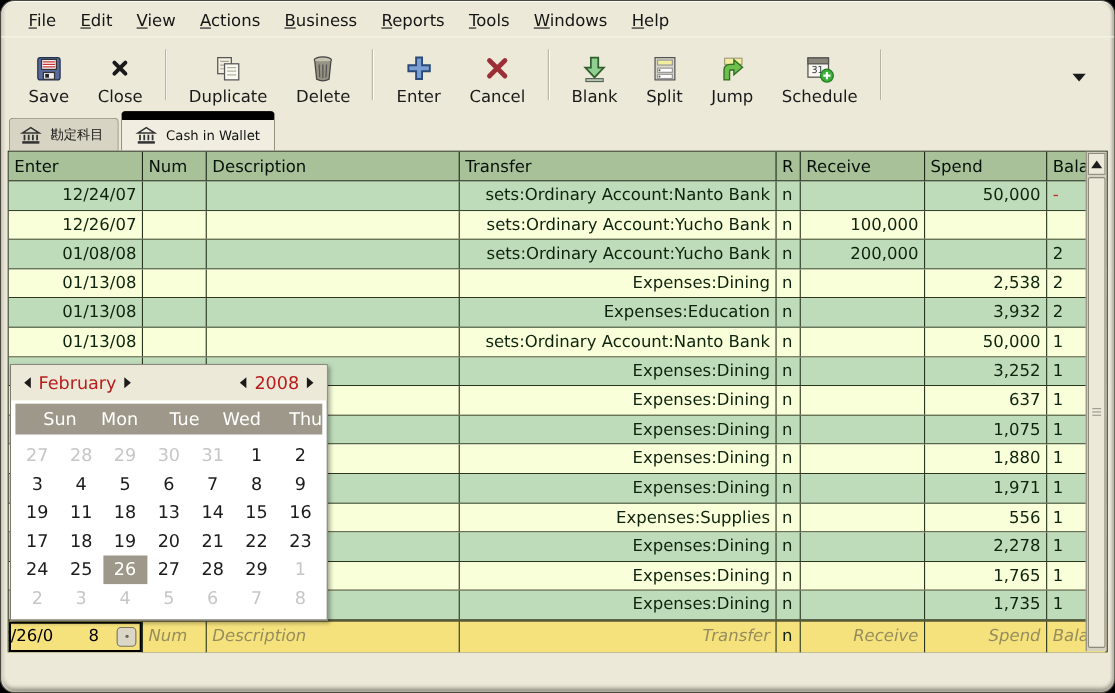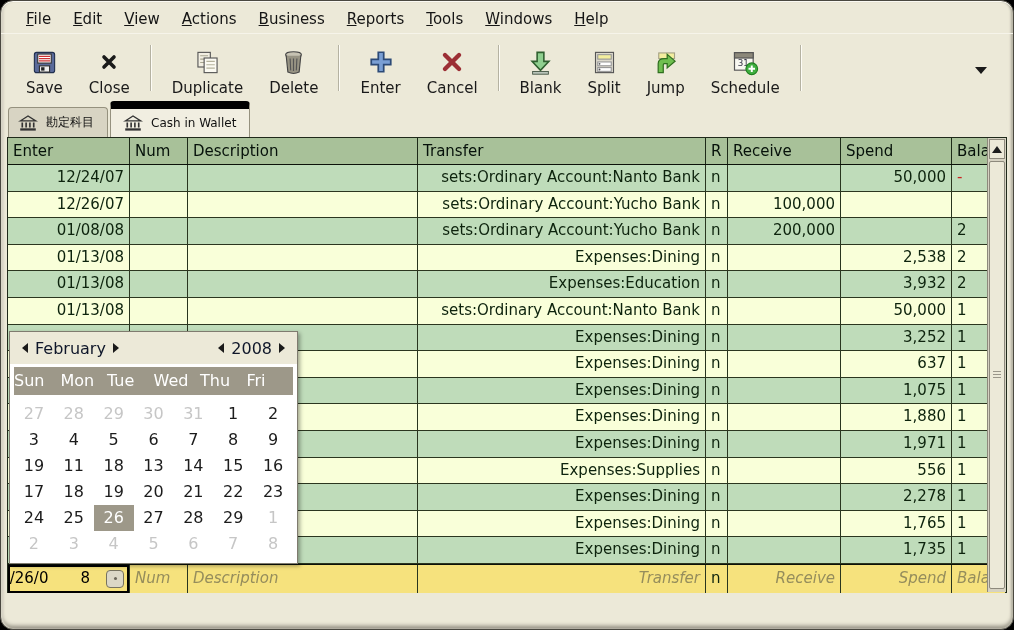--- a/index.html
+++ b/index.html
@@ -68,27 +68,27 @@
     border-right:5px solid transparent;border-bottom:7px solid #1c1c1c;}
   .thumb{position:absolute;top:23px;left:1px;right:1px;bottom:3px;background:#ece9d8;
     border:1px solid #8d897c;border-radius:2px;box-sizing:border-box;}
   .grip{position:absolute;left:3px;right:3px;top:calc(50% - 4px);height:1px;background:#9a968a;
     box-shadow:0 3px 0 #9a968a,0 6px 0 #9a968a;}
 
   
   .calendar{position:absolute;left:8px;top:330px;width:289px;height:233px;background:#fff;
     border:1px solid #7f7b6f;box-shadow:2px 2px 4px rgba(0,0,0,.35);font-size:16px;box-sizing:border-box;}
   .cal-header{height:32px;background:#ece9d8;display:flex;align-items:center;gap:7px;
-    padding:0 12px;color:#0f172a;}
+    padding:0 12px;color:#b91c1c;}
   .cal-spacer{flex:1;}
   .arr{display:inline-block;width:0;height:0;}
   .arr-l{border-top:5px solid transparent;border-bottom:5px solid transparent;border-right:6px solid #1a1a1a;}
   .arr-r{border-top:5px solid transparent;border-bottom:5px solid transparent;border-left:6px solid #1a1a1a;}
-  .day-names{display:grid;grid-template-columns:repeat(6,1fr);background:#9d9889;color:#fff;
-    height:28px;line-height:28px;text-align:left;margin:3px 4px 6px 4px;}
+  .day-names{display:grid;grid-template-columns:repeat(5,1fr);background:#9d9889;color:#fff;
+    height:28px;line-height:28px;text-align:right;margin:3px 4px 6px 4px;}
   .cal-week{display:grid;grid-template-columns:repeat(7,1fr);height:26px;line-height:26px;
     text-align:center;padding:0 4px;}
   .cal-day{color:#1c1c1c;}
   .cal-day.muted{color:#c6c6c6;}
   .cal-day.selected{background:#9d9889;color:#fff;}
 </style>
 </head>
 <body>
 
 <div class="window">

